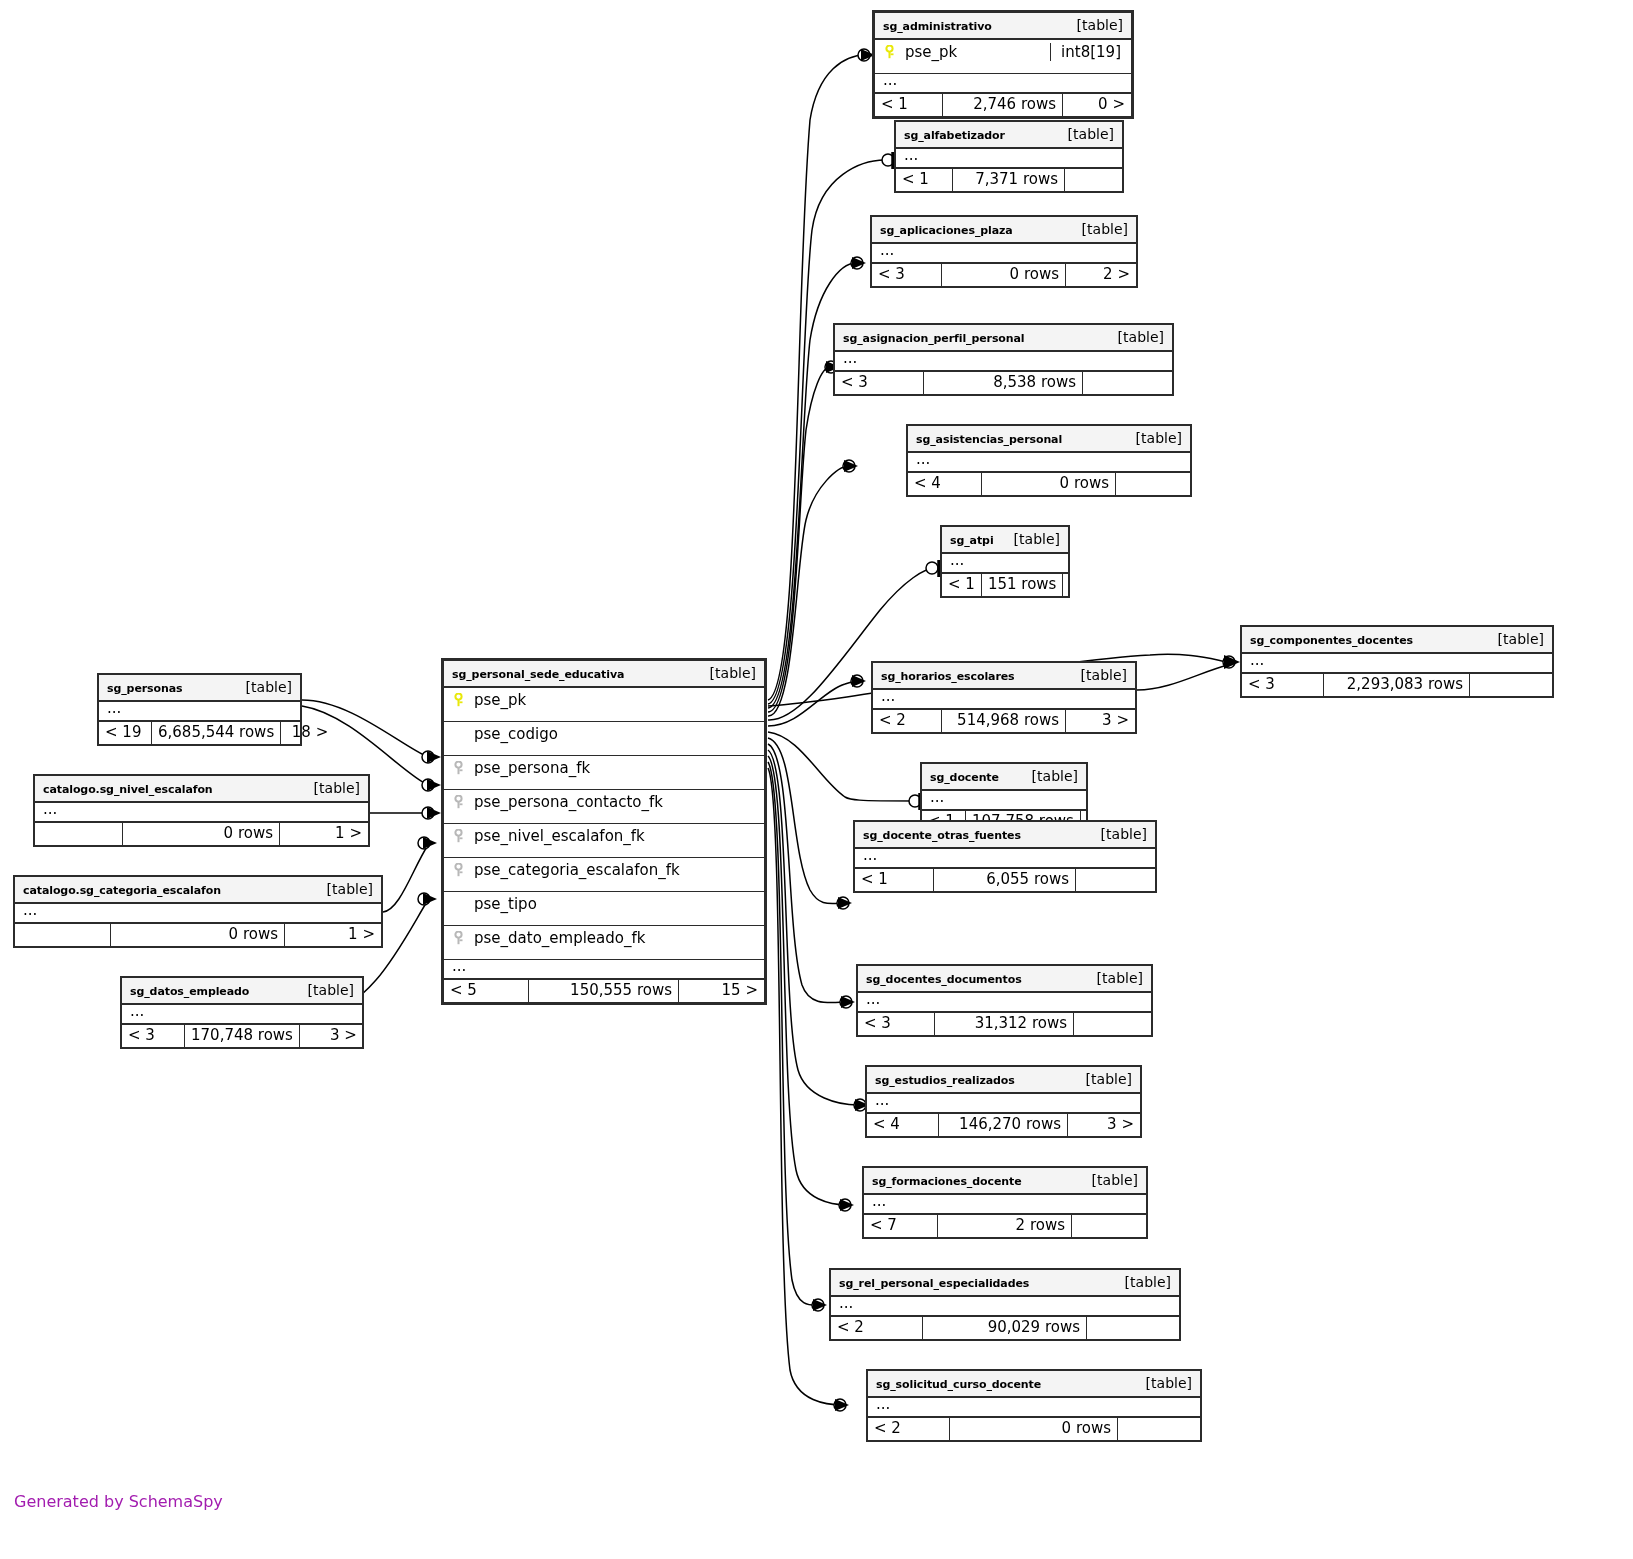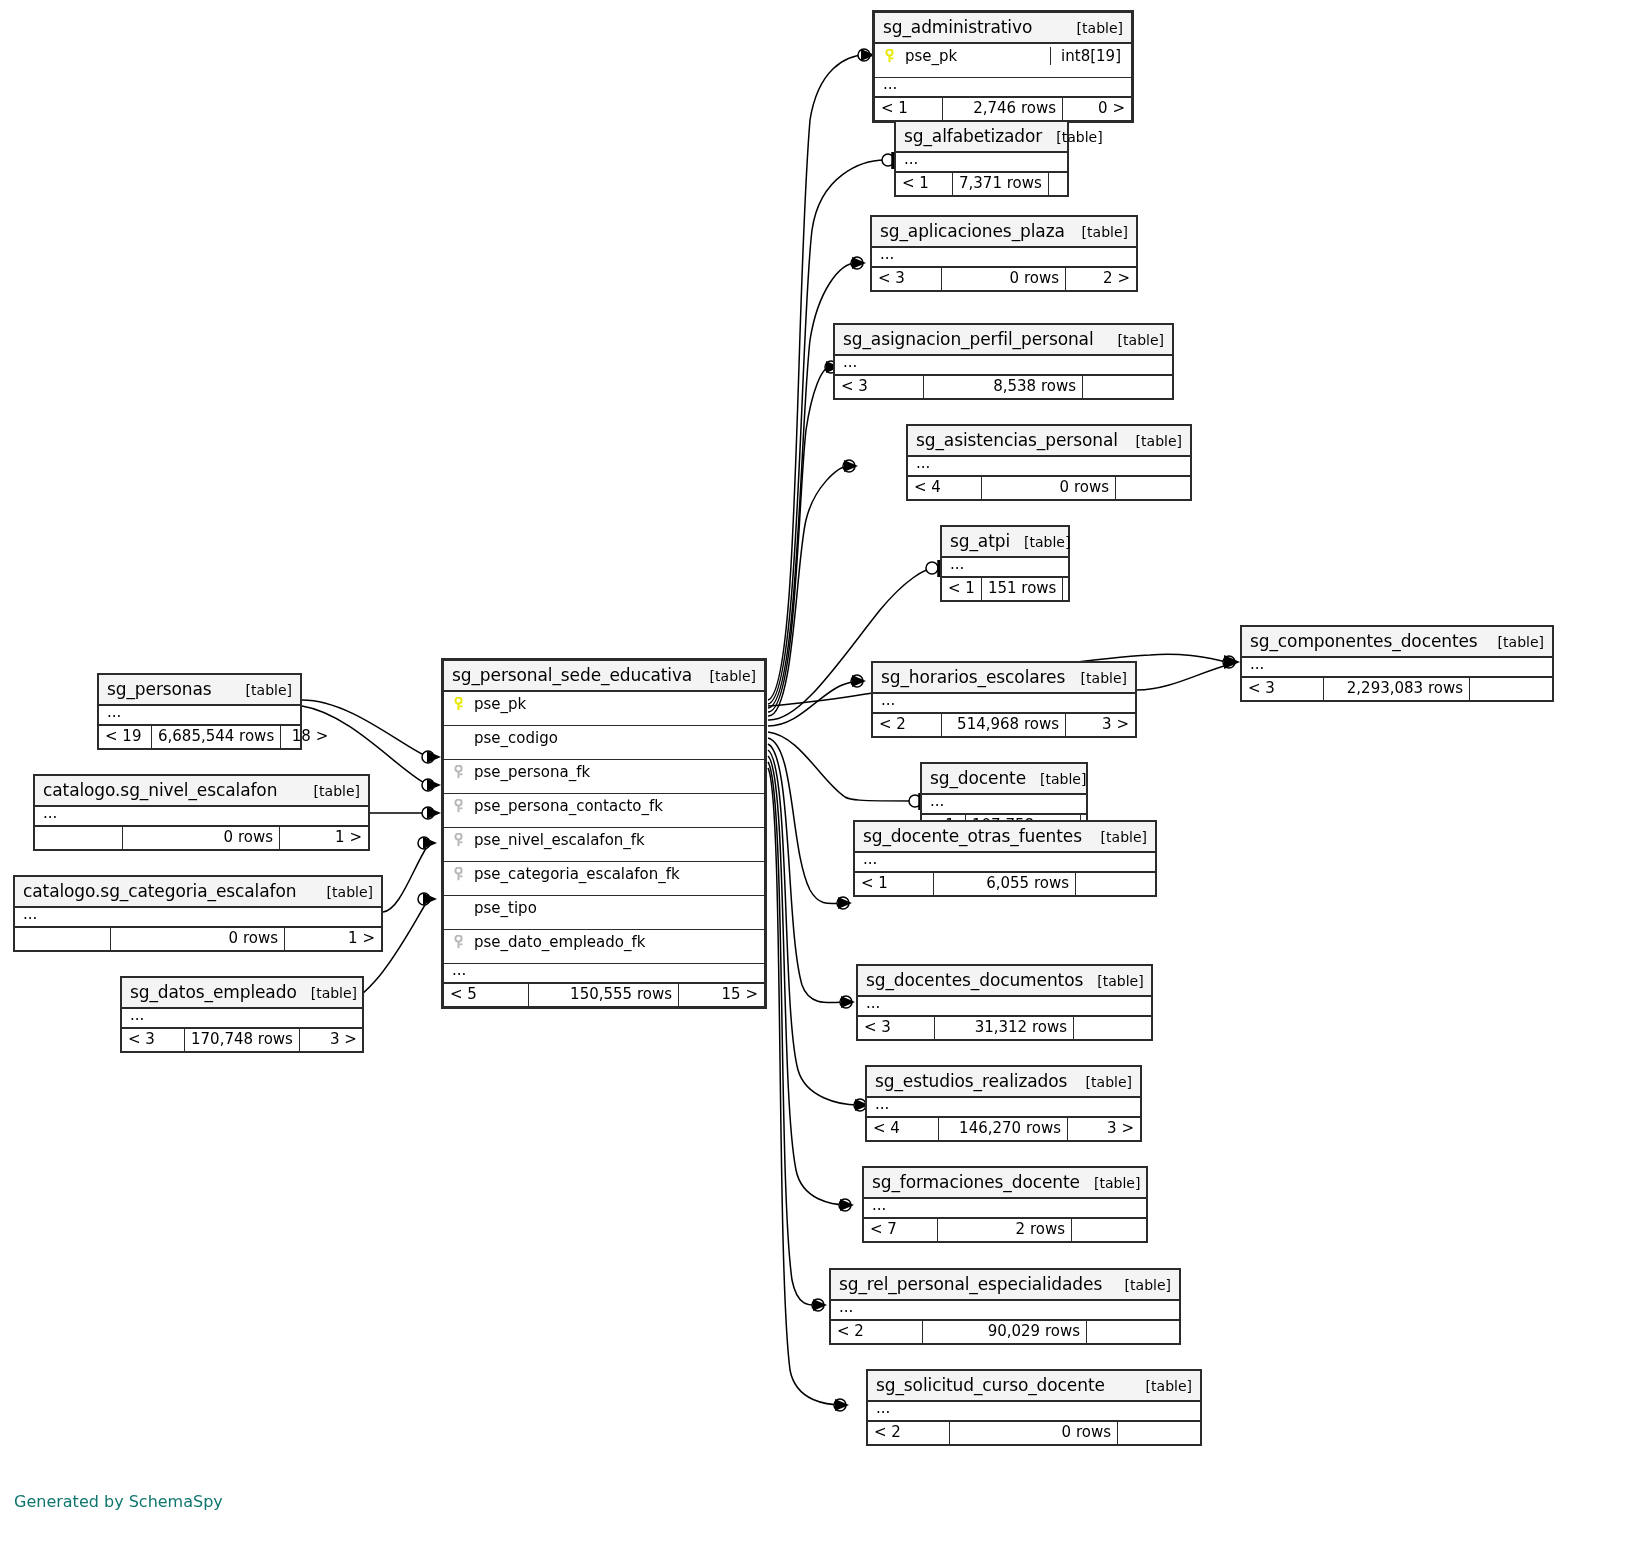--- a/index.html
+++ b/index.html
@@ -40,22 +40,22 @@
   .tn-title {
     background: #f4f4f4;
     border-bottom: 2px solid #2b2b2b;
     padding: 4px 8px 5px 8px;
     display: flex;
     align-items: baseline;
     justify-content: space-between;
     white-space: nowrap;
   }
   .tn-title .tname {
-    font-weight: normal;
-    font-size: 17px;
+    font-weight: bold;
+    font-size: 11px;
     letter-spacing: -0.1px;
   }
   .tn-title .ttag {
     font-size: 14px;
     color: #000;
     padding-left: 14px;
   }
 
   .tn-col {
     border-bottom: 1.5px solid #2b2b2b;
@@ -120,21 +120,21 @@
   .tn-foot .f-right {
     flex: 0 0 auto;
     text-align: right;
   }
 
   #credit {
     position: absolute;
     left: 14px;
     top: 1492px;
     font-size: 16px;
-    color: #0f766e;
+    color: #a21caf;
     font-family: "DejaVu Sans", sans-serif;
   }
 </style>
 </head>
 <body>
 
 <div id="canvas">
 
   <svg id="edges" viewBox="0 0 1633 1559" xmlns="http://www.w3.org/2000/svg">
     <defs>
@@ -234,21 +234,21 @@
           <span class="cname">pse_pk</span>
           <span class="ctype">int8[19]</span>
         </div>
         <div class="tn-ellipsis">...</div>
         <div class="tn-foot">
           <div class="f-left" style="min-width: 68px;">&lt; 1</div>
           <div class="f-mid">2,746 rows</div>
           <div class="f-right" style="min-width: 68px;">0 &gt;</div>
         </div>
       </div>
-      <div class="table-node" style="left: 894px; top: 120px; width: 175px;">
+      <div class="table-node" style="left: 894px; top: 120px; width: 230px;">
         <div class="tn-title">
           <span class="tname">sg_alfabetizador</span>
           <span class="ttag">[table]</span>
         </div>
         <div class="tn-ellipsis">...</div>
         <div class="tn-foot">
           <div class="f-left" style="min-width: 57px;">&lt; 1</div>
           <div class="f-mid">7,371 rows</div>
           <div class="f-right" style="min-width: 57px;"></div>
         </div>

